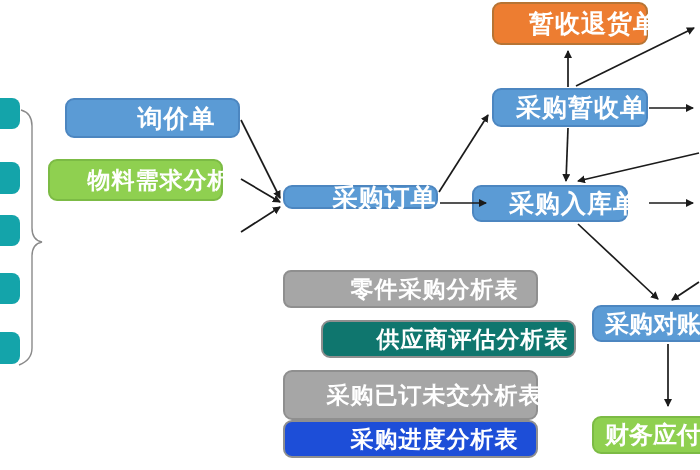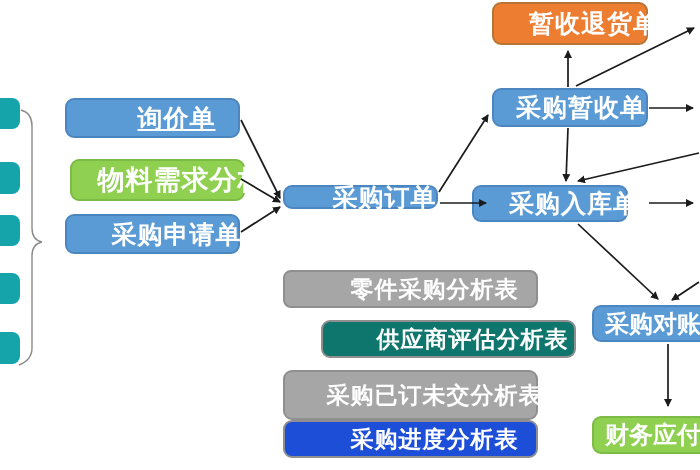--- a/index.html
+++ b/index.html
@@ -23,28 +23,25 @@
 <body>
 
 <div id="canvas">
 
   <div class="tab" style="left: -10px; top: 98px; width: 30px; height: 31px; background: rgb(20, 164, 170);"></div>
   <div class="tab" style="left: -10px; top: 162px; width: 30px; height: 32px; background: rgb(20, 164, 170);"></div>
   <div class="tab" style="left: -10px; top: 215px; width: 30px; height: 31px; background: rgb(20, 164, 170);"></div>
   <div class="tab" style="left: -10px; top: 273px; width: 30px; height: 31px; background: rgb(20, 164, 170);"></div>
   <div class="tab" style="left: -10px; top: 332px; width: 30px; height: 32px; background: rgb(20, 164, 170);"></div>
 
-  <div class="node fs-main" style="left: 65px; top: 98px; width: 175px; height: 40px; background: rgb(91, 155, 213); border-color: rgb(76, 134, 192); text-decoration: underline;">
+  <div class="node fs-main" style="left: 65px; top: 98px; width: 175px; height: 40px; background: rgb(91, 155, 213); border-color: rgb(76, 134, 192);">
     <span class="lbl">询价单</span>
   </div>
-  <div class="node fs-main" style="left: 70px; top: 159px; width: 175px; height: 42px; font-size: 27px; background: rgb(143, 208, 80); border-color: rgb(124, 187, 69);">
+  <div class="node fs-main" style="left: 48px; top: 159px; width: 175px; height: 42px; font-size: 23px; background: rgb(143, 208, 80); border-color: rgb(124, 187, 69);">
     <span class="lbl">物料需求分析</span>
-  </div>
-  <div class="node fs-main" style="left: 65px; top: 214px; width: 175px; height: 40px; background: rgb(91, 155, 213); border-color: rgb(76, 134, 192);">
-    <span class="lbl">采购申请单</span>
   </div>
 
   <div class="node fs-main" style="left: 283px; top: 185px; width: 155px; height: 24px; background: rgb(91, 155, 213); border-color: rgb(76, 134, 192);">
     <span class="lbl">采购订单</span>
   </div>
 
   <div class="node fs-main" style="left: 492px; top: 2px; width: 156px; height: 43px; background: rgb(237, 125, 49); border-color: rgb(183, 116, 52);">
     <span class="lbl">暂收退货单</span>
   </div>
   <div class="node fs-main" style="left: 492px; top: 88px; width: 156px; height: 39px; background: rgb(91, 155, 213); border-color: rgb(76, 134, 192); justify-content: flex-end;">

